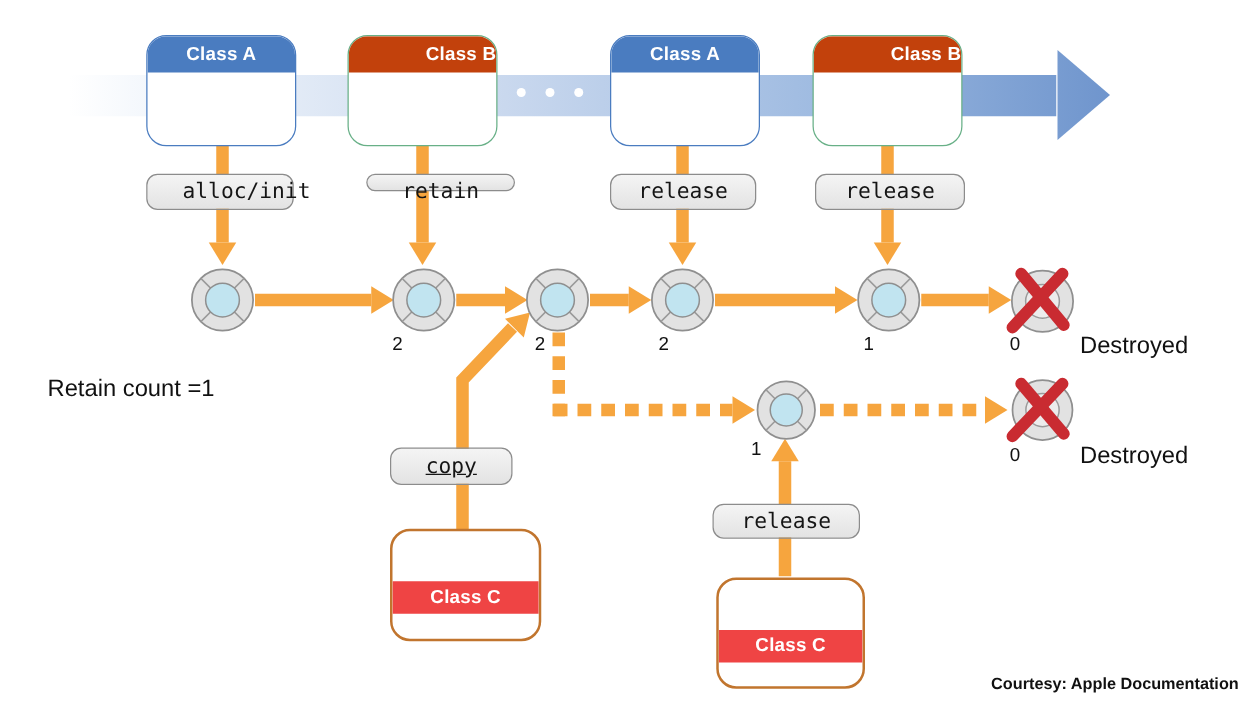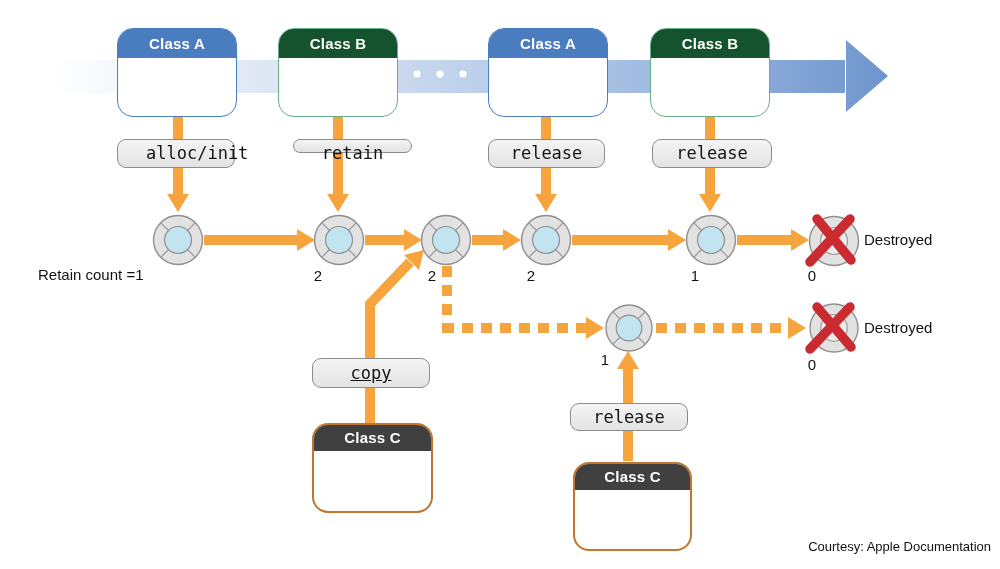--- a/index.html
+++ b/index.html
@@ -13,35 +13,35 @@
   
   .cbox{background:#fff;border-radius:16px;overflow:hidden;}
   .cbox.a{border:1.5px solid #4a7cc0;}
   .cbox.b{border:1.5px solid #68b087;}
   .cbox.c{border:2px solid #c1752e;}
   .chead{
     color:#fff;font-weight:bold;font-size:15px;text-align:center;
     font-family:"Liberation Sans",sans-serif;letter-spacing:.2px;
   }
   .cbox.a .chead{background:#4a7cc0;height:29px;line-height:29px;}
-  .cbox.b .chead{background:#14532d;height:29px;line-height:29px;}
-  .cbox.c .chead{background:#404040;height:26px;line-height:26px;}
+  .cbox.b .chead{background:#c2410c;height:29px;line-height:29px;text-align:right;}
+  .cbox.c .chead{background:#ef4444;height:26px;line-height:26px;margin-top:40px;}
 
   
   .pill{
     background:linear-gradient(#f4f4f4,#e3e3e3);
     border:1.2px solid #8c8c8c;border-radius:9px;
     font-family:"DejaVu Sans Mono","Liberation Mono",monospace;
     font-size:17px;color:#151515;text-align:center;
   }
 
   
   .num{font-size:15px;color:#111;text-align:center;width:22px;}
-  .txt{font-size:15px;color:#111;white-space:nowrap;}
-  .credit{font-size:13px;font-weight:normal;color:#111;white-space:nowrap;}
+  .txt{font-size:19px;color:#111;white-space:nowrap;margin-top:35px;}
+  .credit{font-size:13px;font-weight:bold;color:#111;white-space:nowrap;}
 </style>
 </head>
 <body>
 
 <div id="stage">
 
   <svg id="layer-svg" width="1000" height="569" viewBox="0 0 1000 569">
     <defs>
       <linearGradient id="bandGrad" gradientUnits="userSpaceOnUse" x1="55" y1="0" x2="888" y2="0">
         <stop offset="0" stop-color="#ffffff"></stop>
@@ -230,21 +230,21 @@
     <div class="chead">Class C</div>
   </div>
   <div class="ov cbox c" style="left:573px;top:462px;width:119px;height:89px;">
     <div class="chead">Class C</div>
   </div>
 
   <div class="ov pill" style="left:117px;top:139px;width:118px;height:29px;line-height:27px;padding-left:28px;">alloc/init</div>
   <div class="ov pill" style="left:293px;top:139px;width:119px;height:14px;line-height:27px;">retain</div>
   <div class="ov pill" style="left:488px;top:139px;width:117px;height:29px;line-height:27px;">release</div>
   <div class="ov pill" style="left:652px;top:139px;width:120px;height:29px;line-height:27px;">release</div>
-  <div class="ov pill" style="left:312px;top:358px;width:118px;height:30px;line-height:28px;text-decoration:underline;">copy</div>
+  <div class="ov pill" style="left:312px;top:358px;width:98px;height:30px;line-height:28px;text-decoration:underline;">copy</div>
   <div class="ov pill" style="left:570px;top:403px;width:118px;height:28px;line-height:26px;">release</div>
 
   <div class="ov txt" style="left:38px;top:266px;">Retain count =1</div>
   <div class="ov num" style="left:307px;top:267px;">2</div>
   <div class="ov num" style="left:421px;top:267px;">2</div>
   <div class="ov num" style="left:520px;top:267px;">2</div>
   <div class="ov num" style="left:684px;top:267px;">1</div>
   <div class="ov num" style="left:801px;top:267px;">0</div>
   <div class="ov txt" style="left:864px;top:231px;">Destroyed</div>
 

